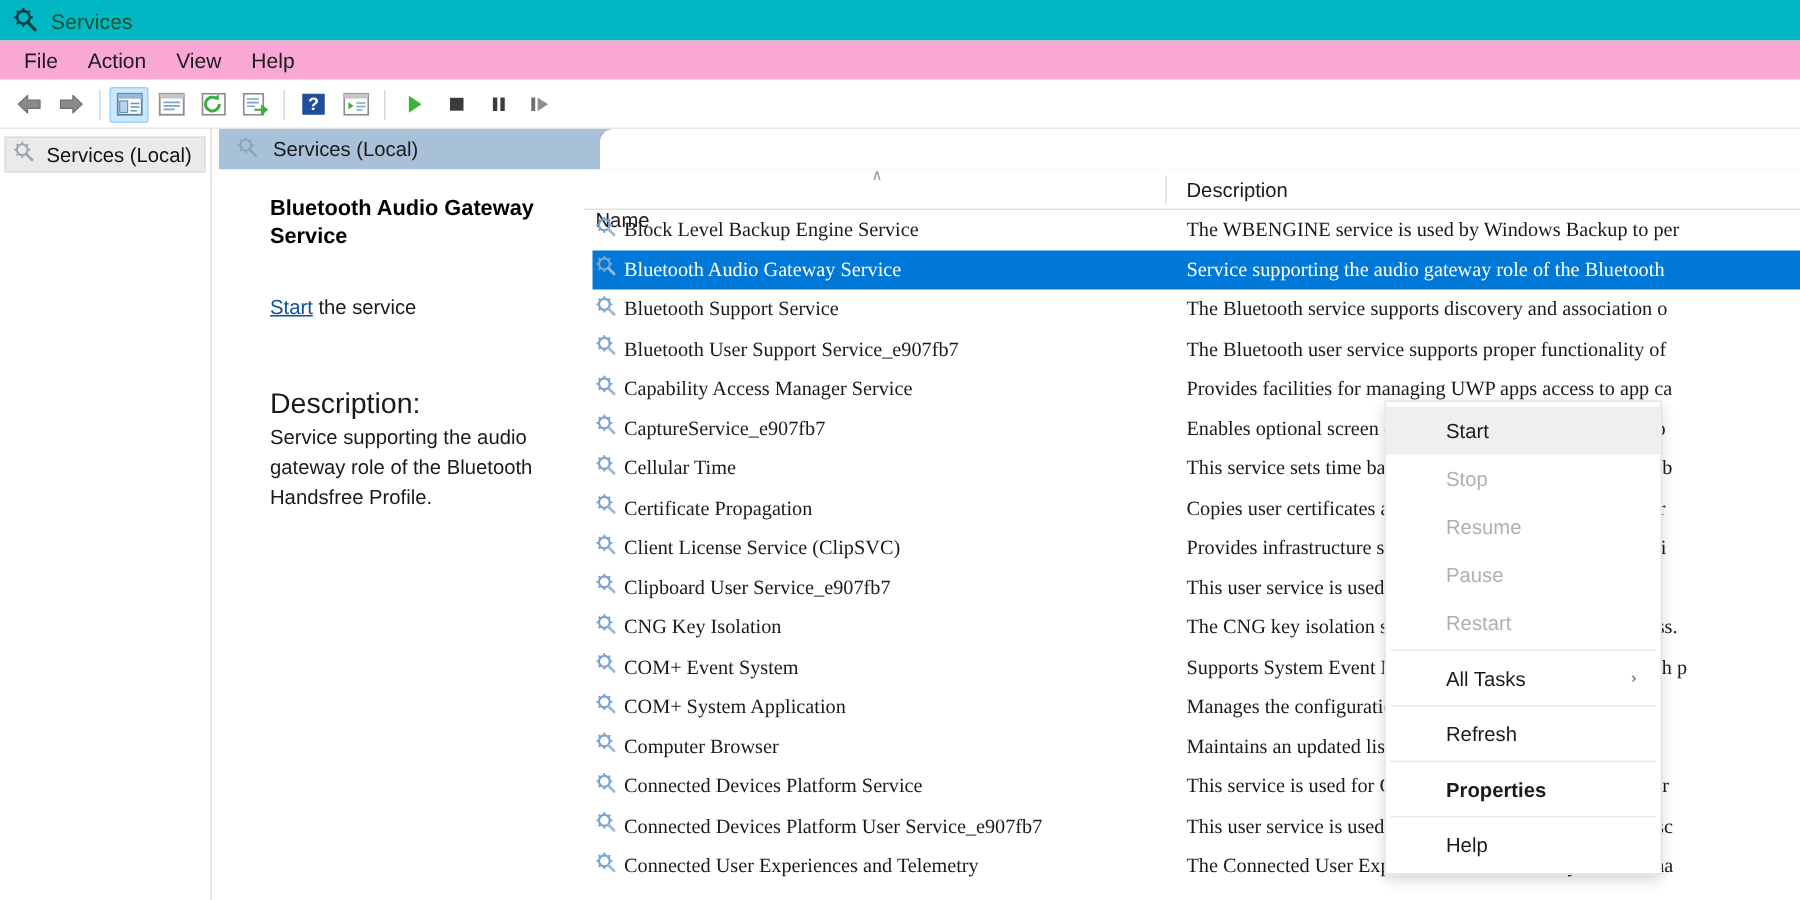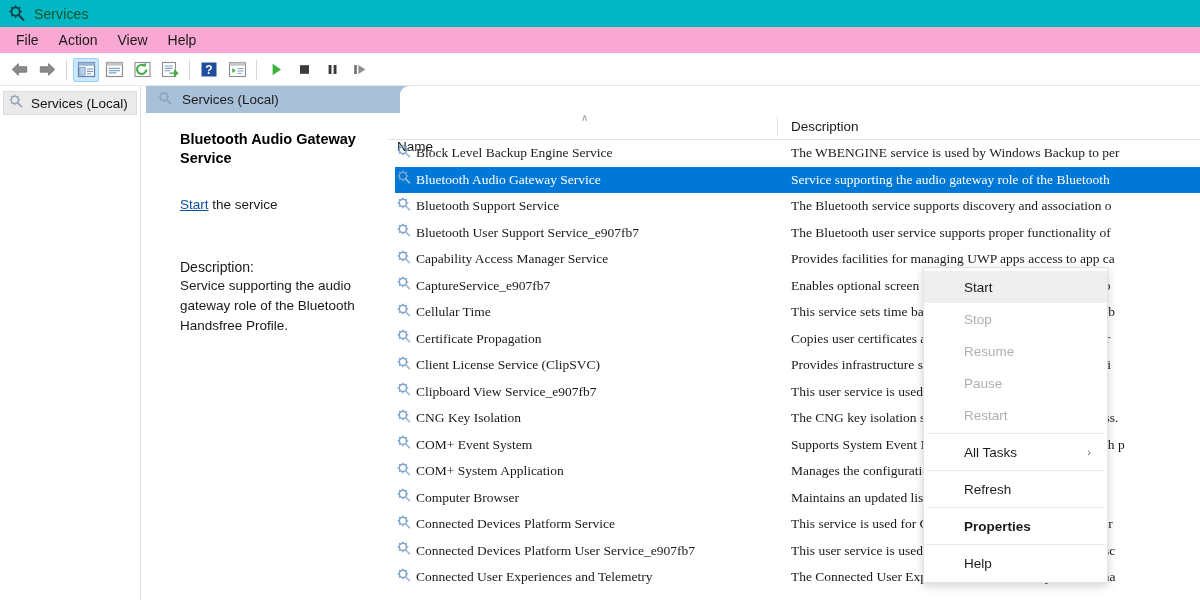--- a/index.html
+++ b/index.html
@@ -200,21 +200,21 @@
     color: #1a1a1a;
     line-height: 1.4;
   }
   .detail-action .link {
     color: #0b4f9e;
     text-decoration: underline;
     cursor: pointer;
   }
   .detail-desc-label {
     margin-top: 45px;
-    font-size: 14px;
+    font-size: 19px;
     color: #1a1a1a;
   }
   .detail-desc-text {
     margin-top: 1px;
     font-size: 13.5px;
     color: #1a1a1a;
     line-height: 1.48;
     max-width: 205px;
   }
 
@@ -629,21 +629,21 @@
               </div>
               <div class="cell-desc">Provides infrastructure support for the Microsoft Store. Thi</div>
             </div>
             <div class="row">
               <div class="cell-name">
                 <span><svg width="15" height="15" viewBox="0 0 17 17">
                     <circle cx="6.7" cy="6.7" r="4.1" fill="none" stroke="#7ba3cc" stroke-width="1.7"></circle>
                     <path d="M6.7 1.2v1.4M6.7 10.8v1.4M1.2 6.7h1.4M10.8 6.7h1.4M2.8 2.8l1 1M9.6 9.6l1 1M10.6 2.8l-1 1M3.8 9.6l-1 1" stroke="#7ba3cc" stroke-width="1.5" stroke-linecap="round"></path>
                     <path d="M9.9 10.2l4.2 4.2" stroke="#9fb8d4" stroke-width="2" stroke-linecap="round"></path>
                   </svg></span>
-                <span class="name-text">Clipboard View Service_e907fb7</span>
+                <span class="name-text">Clipboard User Service_e907fb7</span>
               </div>
               <div class="cell-desc">This user service is used for Clipboard scenarios</div>
             </div>
             <div class="row">
               <div class="cell-name">
                 <span><svg width="15" height="15" viewBox="0 0 17 17">
                     <circle cx="6.7" cy="6.7" r="4.1" fill="none" stroke="#7ba3cc" stroke-width="1.7"></circle>
                     <path d="M6.7 1.2v1.4M6.7 10.8v1.4M1.2 6.7h1.4M10.8 6.7h1.4M2.8 2.8l1 1M9.6 9.6l1 1M10.6 2.8l-1 1M3.8 9.6l-1 1" stroke="#7ba3cc" stroke-width="1.5" stroke-linecap="round"></path>
                     <path d="M9.9 10.2l4.2 4.2" stroke="#9fb8d4" stroke-width="2" stroke-linecap="round"></path>
                   </svg></span>

